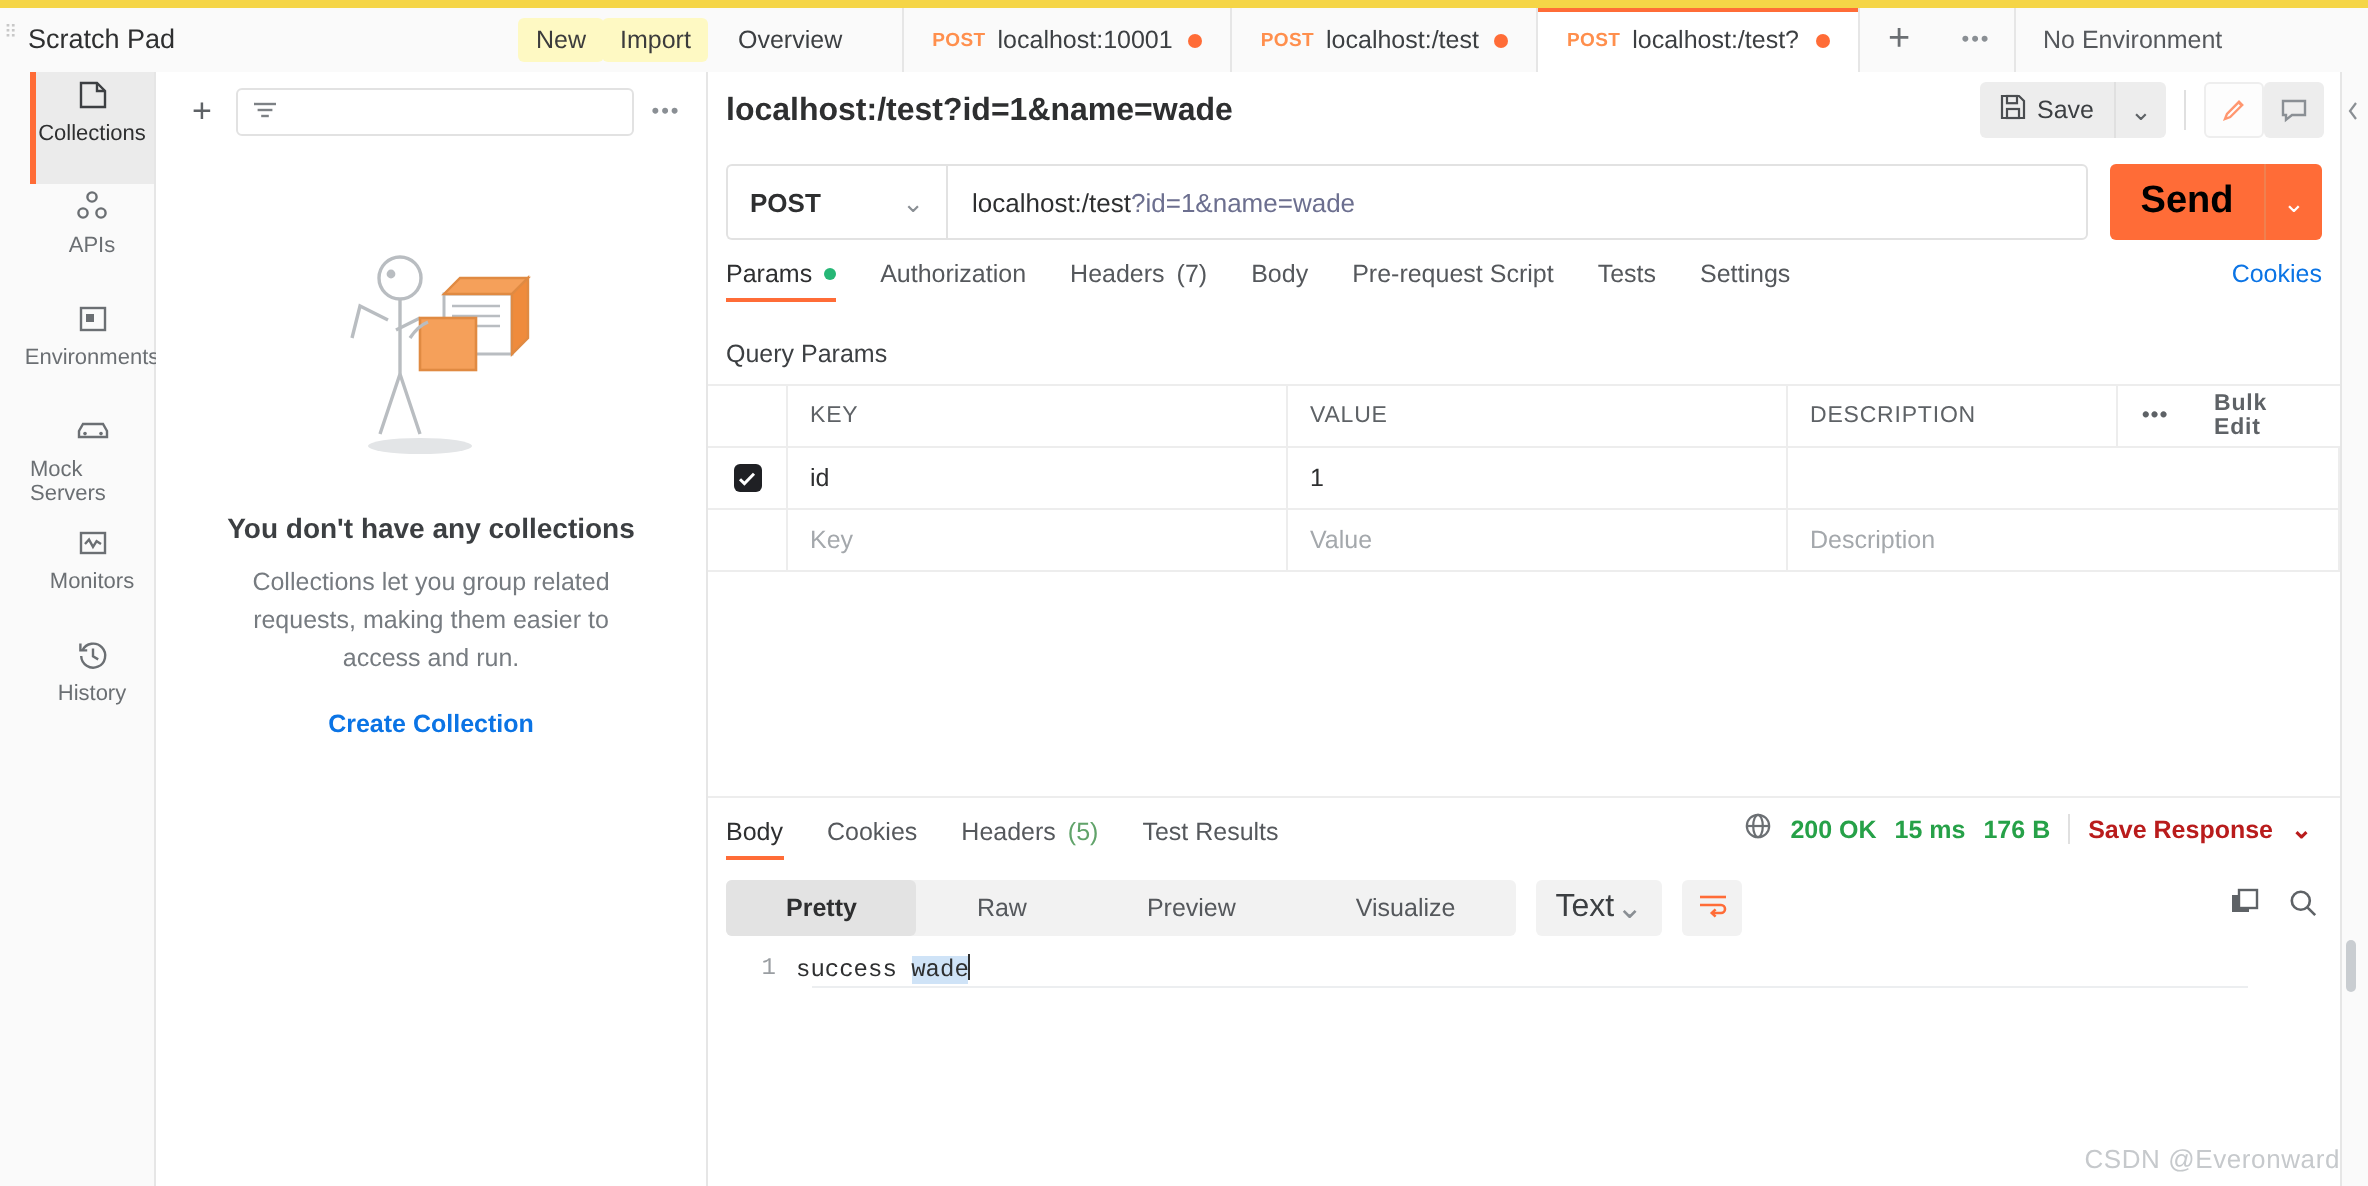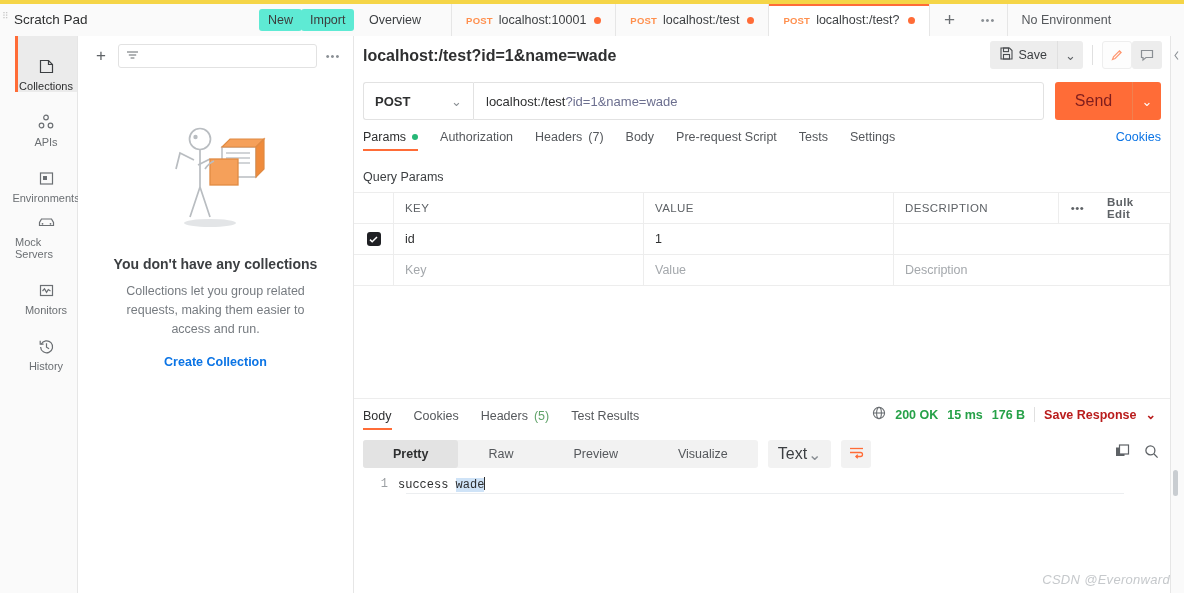--- a/index.html
+++ b/index.html
@@ -15,21 +15,21 @@
   }
   
   .yellow-strip { position:absolute; left:0; top:0; width:1184px; height:4px; background:#f5d547; }
 
   
   .topbar { position:absolute; left:0; top:4px; width:1184px; height:32px; background:#fafafa; border-bottom:1px solid #e6e6e6; }
 
   .app-left { position:absolute; left:0; top:0; width:355px; height:32px; background:#fafafa; }
   .drag-dots { position:absolute; left:2px; top:8px; width:6px; height:16px; color:#c8c8c8; font-size:9px; line-height:8px; letter-spacing:0; }
   .scratch-title { position:absolute; left:14px; top:8px; font-size:13.5px; color:#2e2f30; }
-  .btn-plain { position:absolute; top:5px; height:22px; background:#5eead4; border-radius:3px; color:#3c3c3c;
+  .btn-plain { position:absolute; top:5px; height:22px; background:#fef9c3; border-radius:3px; color:#3c3c3c;
                font-size:12.5px; display:flex; align-items:center; justify-content:center; padding:0 9px; cursor:pointer; }
   #new-btn { left:259px; }
   #import-btn { left:301px; }
 
   
   .tabstrip { position:absolute; left:355px; top:0; height:32px; display:flex; align-items:stretch; }
   .tab { height:32px; display:flex; align-items:center; padding:0 14px; border-right:1px solid #e6e6e6;
          font-size:12.5px; color:#55585c; white-space:nowrap; cursor:pointer; position:relative; background:#fafafa; }
   .tab.overview { padding-right:30px; padding-left:14px; border-right:1px solid #e6e6e6; }
   .tab .meth { color:#ff8f4d; font-size:9.5px; font-weight:bold; margin-right:6px; letter-spacing:.2px; }
@@ -40,21 +40,21 @@
   .tab-add { width:40px; display:flex; align-items:center; justify-content:center; color:#6b6f73; font-size:19px;
              background:#fafafa; cursor:pointer; }
   .tab-more { width:38px; display:flex; align-items:center; justify-content:center; color:#8a8f94; font-size:11px;
               letter-spacing:1px; background:#fafafa; border-right:1px solid #e6e6e6; cursor:pointer; }
   .env-select { width:222px; height:32px; display:flex; align-items:center; justify-content:space-between;
                 padding:0 14px 0 14px; background:#fafafa; color:#55585c; font-size:12.5px; cursor:pointer;
                 border-right:1px solid #e6e6e6; }
 
   
   .rail { position:absolute; left:0; top:36px; width:78px; height:557px; background:#fafafa; border-right:1px solid #e6e6e6; }
-  .rail-item { height:56px; display:flex; flex-direction:column; align-items:center; justify-content:flex-end;
+  .rail-item { height:56px; display:flex; flex-direction:column; align-items:center; justify-content:flex-start;
                color:#6b6f73; font-size:11px; cursor:pointer; position:relative;margin-left:15px; }
   .rail-item.active { background:#ebebeb; color:#2e2f30; }
   .rail-item.active::before { content:""; position:absolute; left:0; top:0; bottom:0; width:3px; background:#ff6c37; }
   .rail-item .glyph { height:22px; display:flex; align-items:center; justify-content:center; margin-bottom:3px; }
   .rail-item .rlabel { line-height:12px; }
 
   
   .cpane { position:absolute; left:78px; top:36px; width:276px; height:557px; background:#fff; border-right:1px solid #e6e6e6; }
   .cpane-head { height:40px; display:flex; align-items:center; padding:0 10px; }
   .cpane-plus { width:26px; height:26px; display:flex; align-items:center; justify-content:center; color:#5e6266; font-size:17px; cursor:pointer; }
@@ -83,21 +83,21 @@
   
   .url-row { margin:6px 9px 0 9px; height:38px; display:flex; align-items:center; }
   .method-box { width:110px; height:38px; border:1px solid #e2e2e2; border-right:none; border-radius:3px 0 0 3px;
                 display:flex; align-items:center; justify-content:space-between; padding:0 11px; background:#fff; cursor:pointer; }
   .method-box .mtext { font-size:13px; font-weight:bold; color:#2e2f30; }
   .url-box { flex:1; height:38px; border:1px solid #e2e2e2; border-radius:0 3px 3px 0; display:flex; align-items:center;
              padding:0 12px; background:#fff; font-size:13px; cursor:text; }
   .url-box .u-base { color:#2e2f30; }
   .url-box .u-qp { color:#6c6f8f; }
   .send-btn { width:77px; height:38px; background:#ff6c37; border-radius:3px 0 0 3px; display:flex; align-items:center;
-              justify-content:center; color:#7f1d1d; font-size:16px; font-weight:normal; margin-left:11px; cursor:pointer; }
+              justify-content:center; color:#000000; font-size:19px; font-weight:bold; margin-left:11px; cursor:pointer; }
   .send-caret { width:29px; height:38px; background:#ff6c37; border-radius:0 3px 3px 0; border-left:1px solid #f0804f;
                 display:flex; align-items:center; justify-content:center; color:#fff; cursor:pointer; }
 
   
   .rtabs { margin:10px 9px 0 9px; height:28px; display:flex; align-items:flex-start; position:relative; }
   .rtab { font-size:12.5px; color:#55585c; margin-right:22px; padding-bottom:7px; cursor:pointer; position:relative;
           display:flex; align-items:center; gap:6px; }
   .rtab.active { color:#2e2f30; }
   .rtab.active::after { content:""; position:absolute; left:0; right:0; bottom:0; height:2px; background:#ff6c37; }
   .rtab .gdot { width:6px; height:6px; border-radius:50%; background:#26b776; }
@@ -144,21 +144,21 @@
   .code-txt { color:#2e2f30; position:relative; }
   .sel { background:#cfe3f7; }
   .caret { display:inline-block; width:1px; height:13px; background:#2e2f30; vertical-align:-2px; }
   .code-rule { position:absolute; left:52px; right:46px; top:16px; height:1px; background:#eceef0; }
 
   
   .mrail { position:absolute; right:0; top:36px; width:14px; height:557px; background:#fafafa; border-left:1px solid #e6e6e6; }
   .mrail-icon { margin-top:14px; display:flex; justify-content:center; color:#8a8f94; font-size:11px; }
   .vscroll2 { position:absolute; left:1173px; top:470px; width:5px; height:26px; background:#c9cdd1; border-radius:3px; }
 
-  .watermark { position:absolute; right:14px; bottom:6px; font-size:13px; color:#c6c9cc; letter-spacing:.3px;font-style:italic; }
+  .watermark { position:absolute; right:14px; bottom:6px; font-size:13px; color:#c6c9cc; letter-spacing:.3px; }
 </style>
 </head>
 <body>
 
 <div class="yellow-strip"></div>
 
 <div class="topbar">
 
   <div class="app-left">
     <div class="drag-dots">⠿</div>

